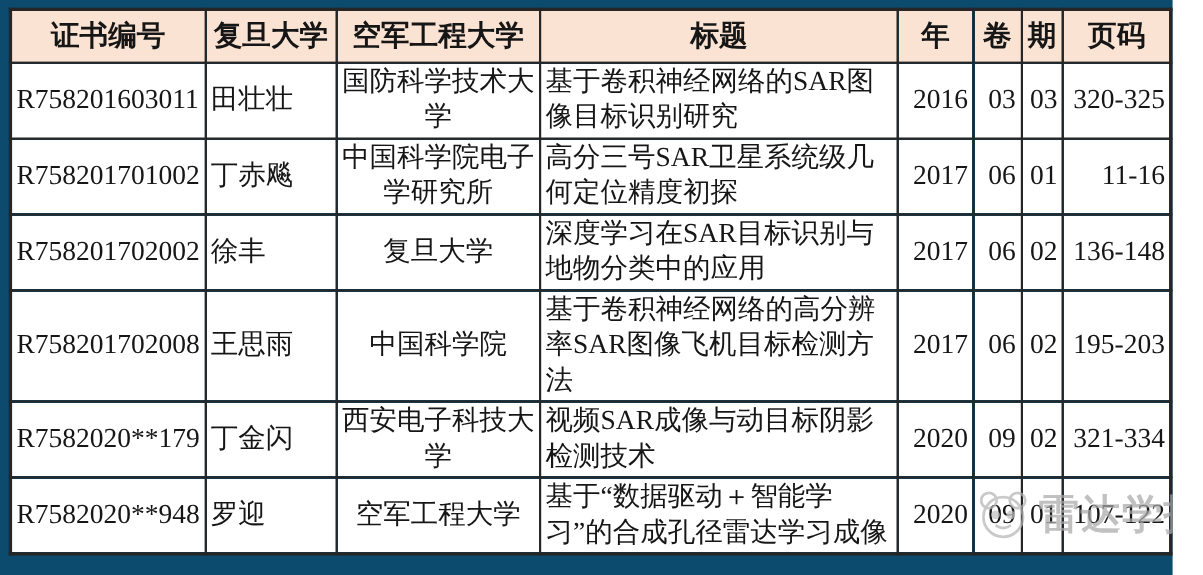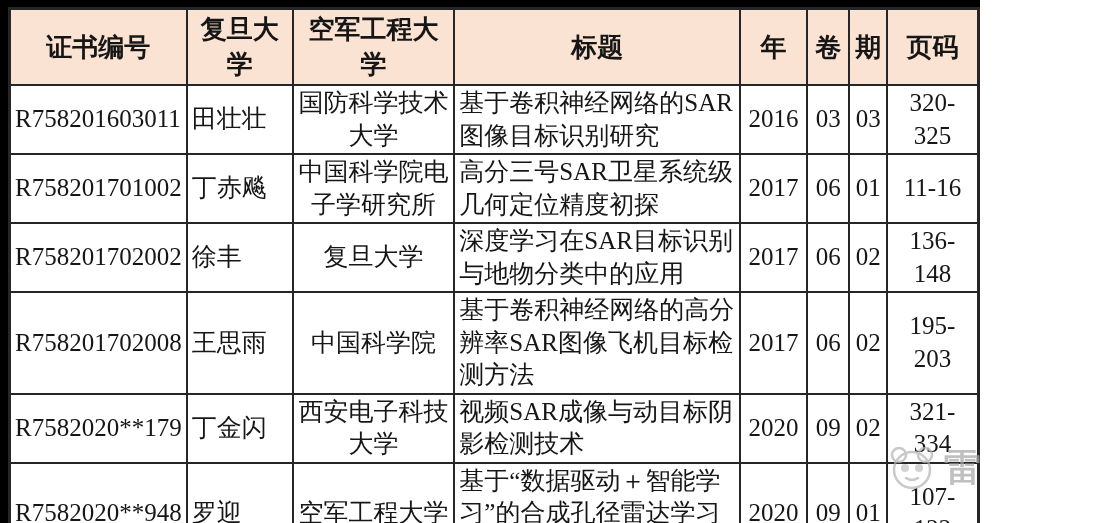--- a/index.html
+++ b/index.html
@@ -9,25 +9,24 @@
     --watermark-color: #a9a9a9;
   }
   html, body {
     margin: 0;
     padding: 0;
     background: #ffffff;
     font-family: "Liberation Serif", "DejaVu Serif", serif;
   }
   .stage {
     position: relative;
-    width: 932px;
+    width: 1066px;
     height: 523px;
     overflow: hidden;
-    background: #000000;
-    padding-left: 48px;
+    background: #0c4a6e;
   }
   table.cert-table {
     position: absolute;
     left: 8px;
     top: 7px;
     border-collapse: collapse;
     table-layout: fixed;
     border: 3px solid var(--border-color);
     color: var(--text-color);
   }
@@ -49,21 +48,21 @@
   .cert-table td {
     background: #ffffff;
     font-size: 25px;
     line-height: 1.3;
     padding: 1px 4px;
   }
   .c-cert  { text-align: left;  padding-left: 5px; }
   .c-author{ }
   .c-affil { text-align: center; }
   .c-title { text-align: left; }
-  .c-num   { text-align: center; }
+  .c-num   { text-align: right; }
 
   .watermark {
     position: absolute;
     left: 886px;
     top: 442px;
     display: flex;
     align-items: center;
     gap: 6px;
     z-index: 5;
     pointer-events: none;

